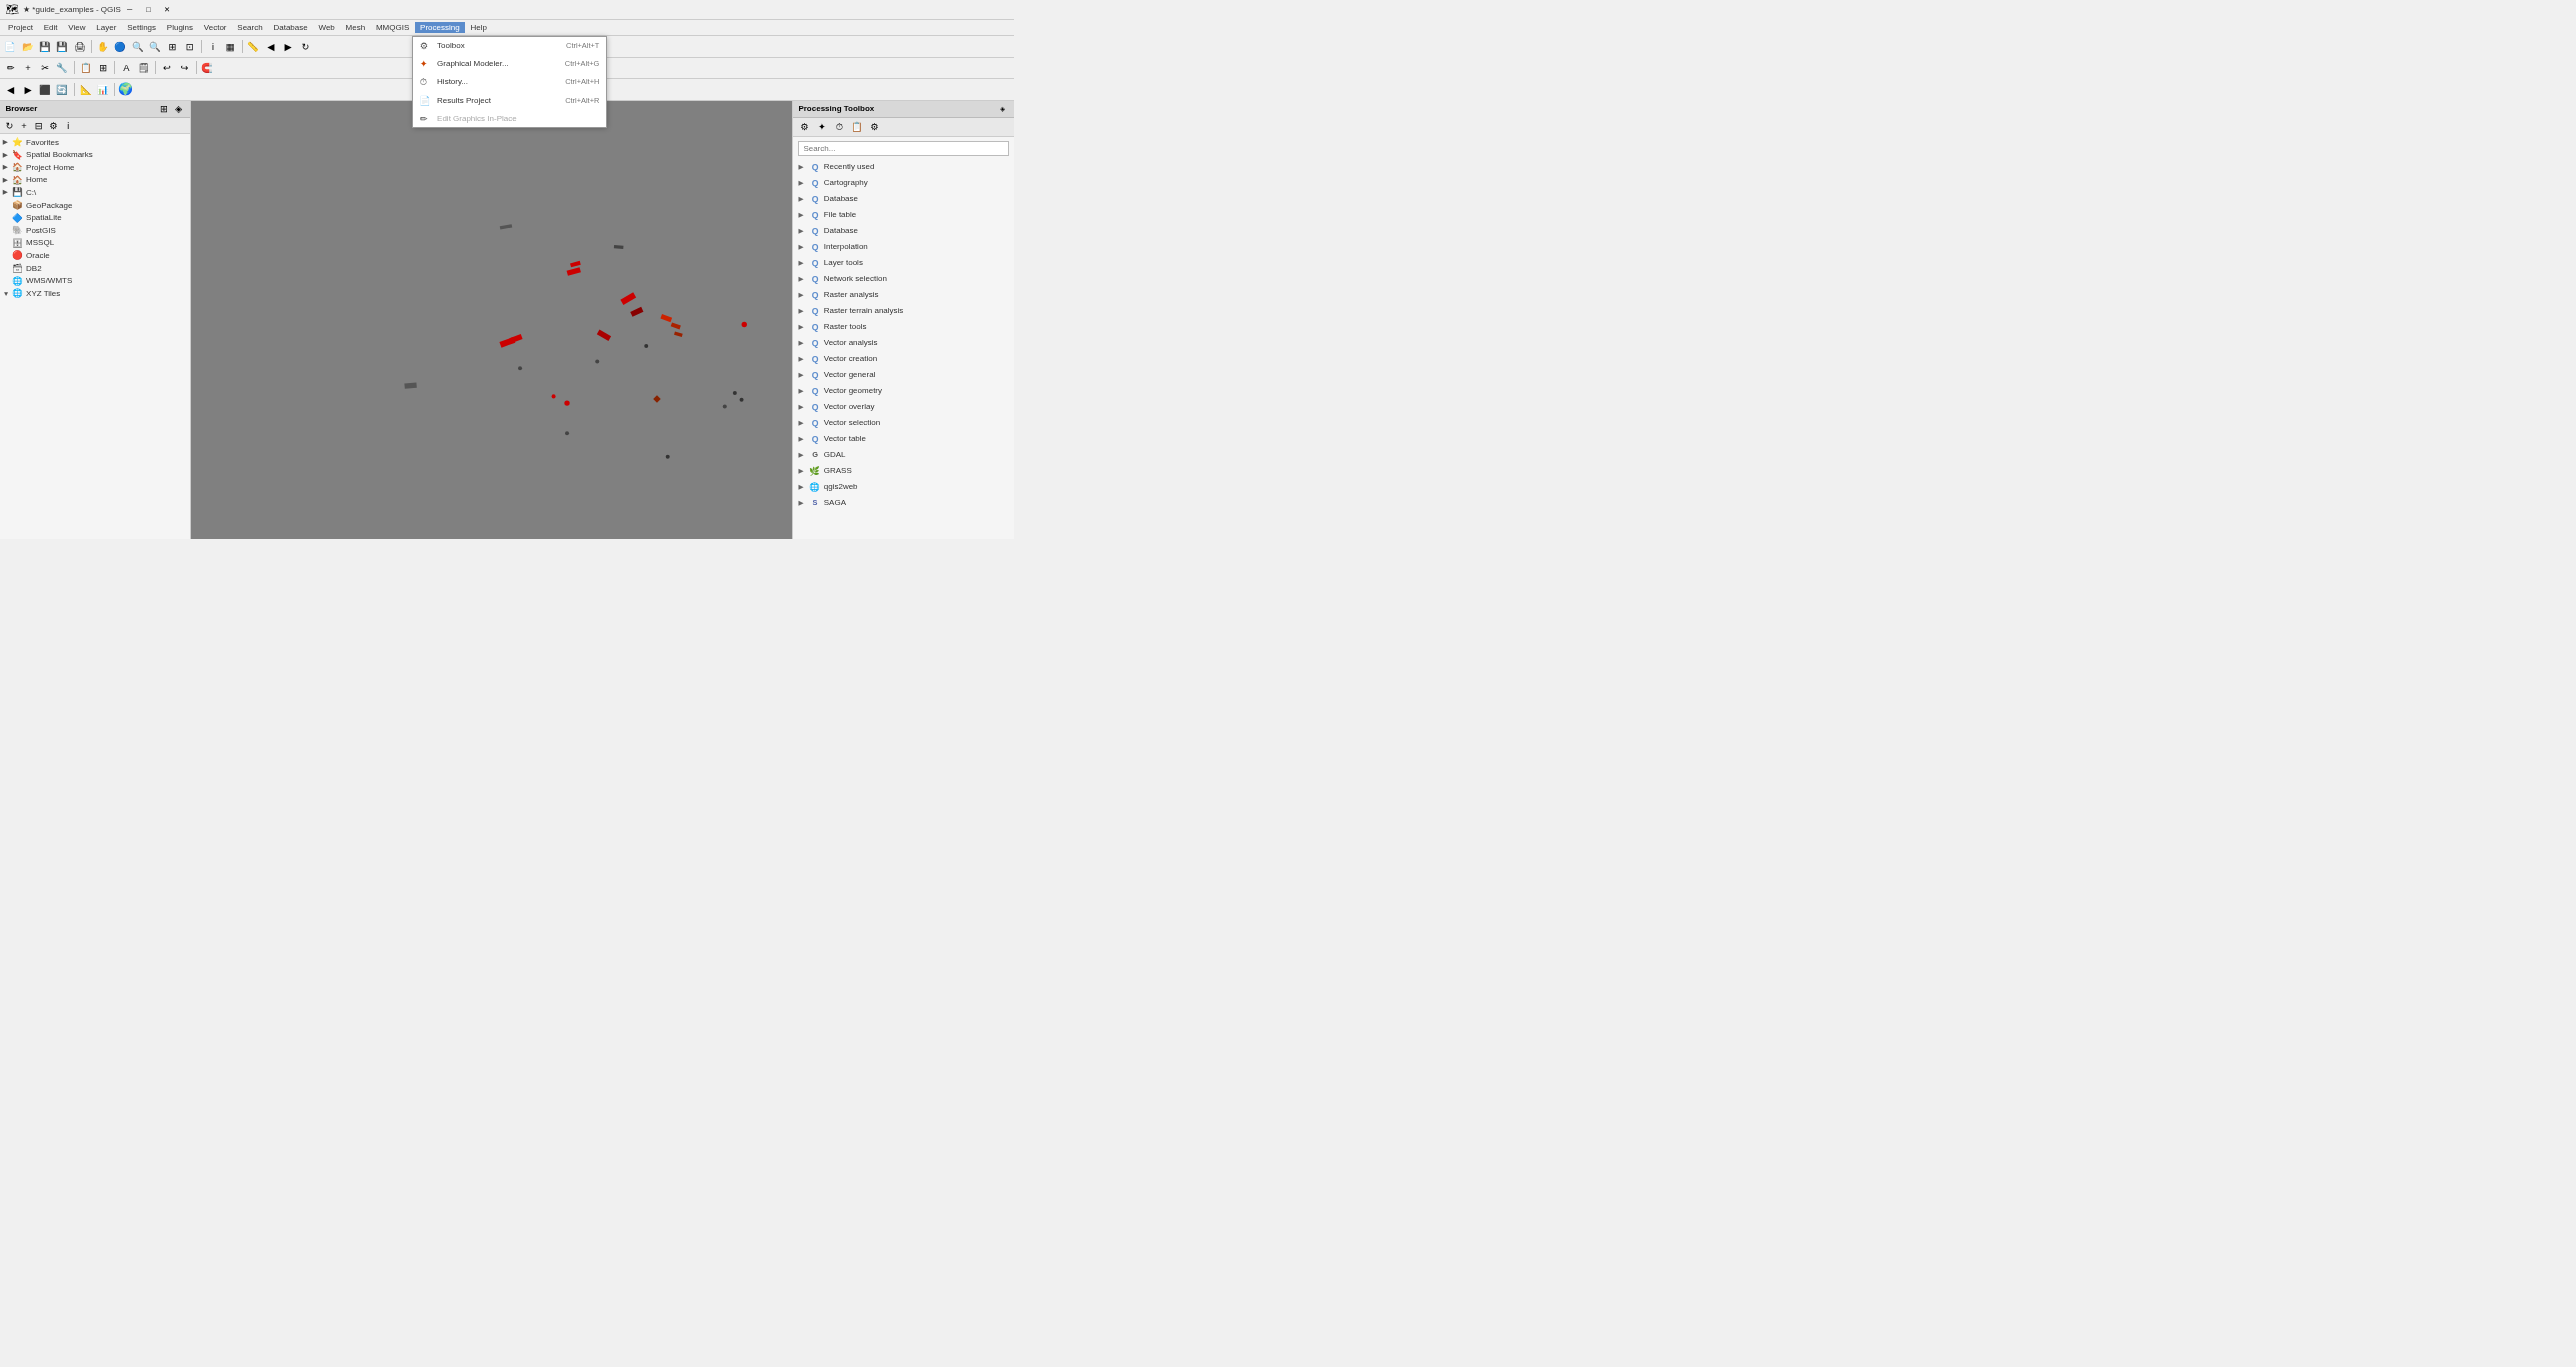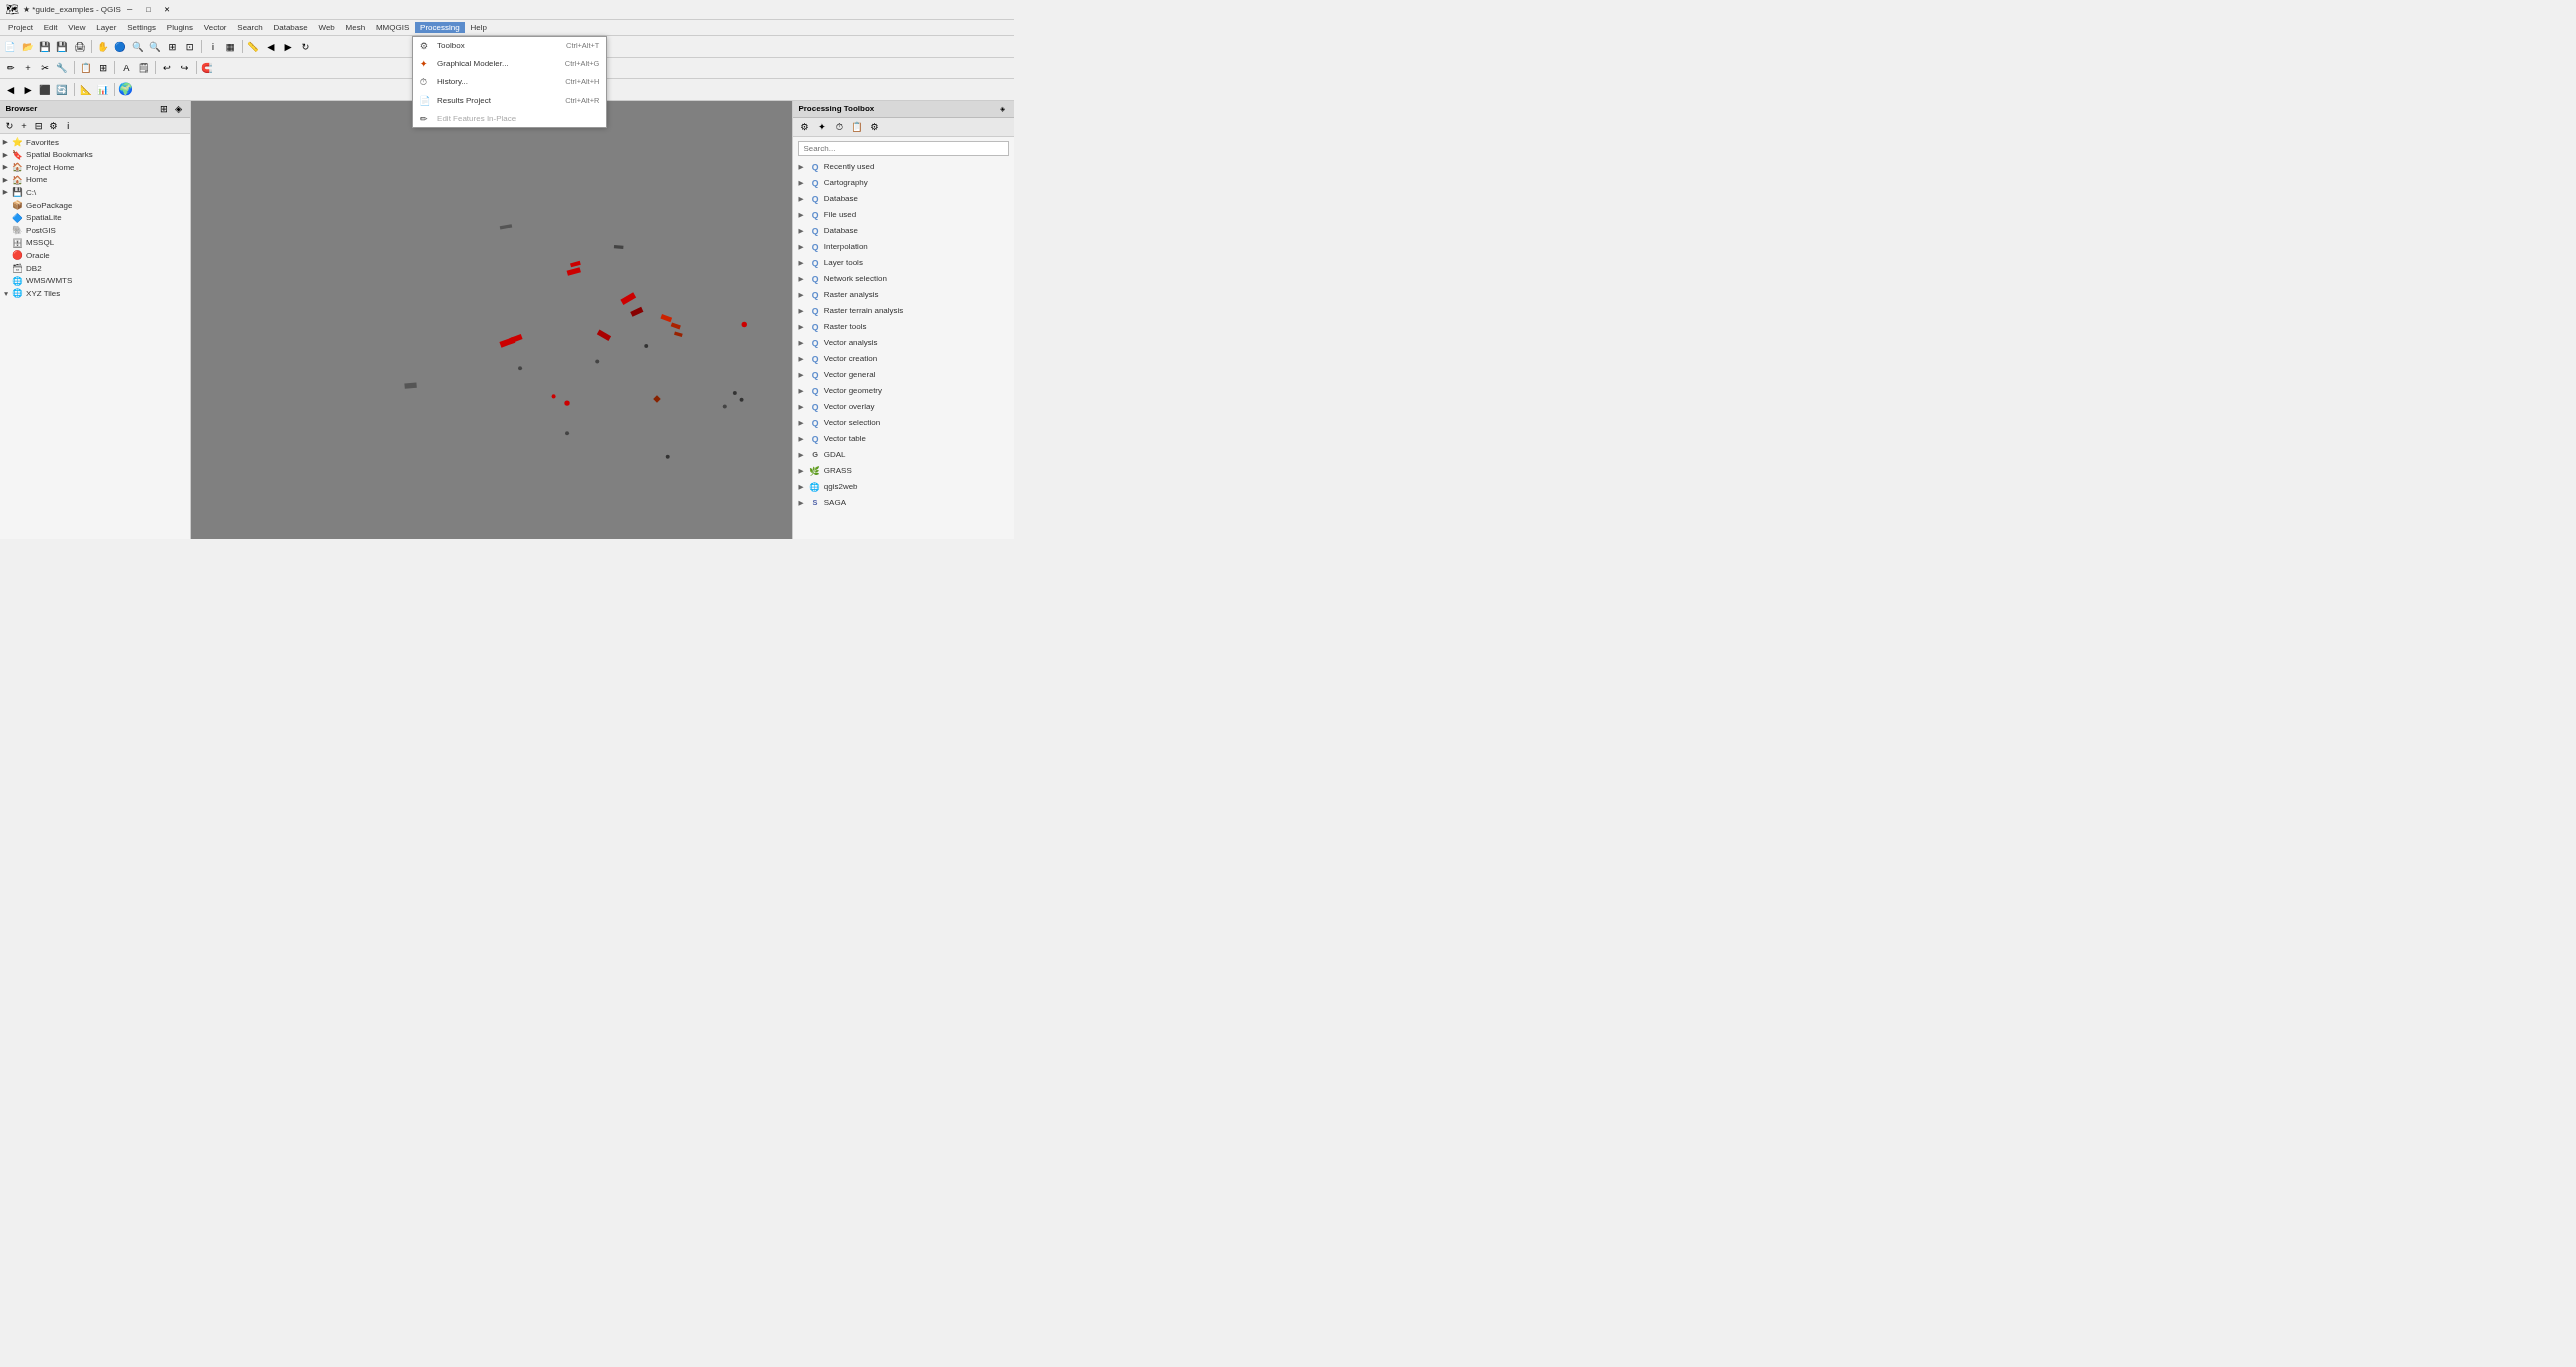--- a/index.html
+++ b/index.html
@@ -652,21 +652,21 @@
         <span>Cartography</span>
       </div>
       <div class="toolbox-item">
         <span class="arrow">▶</span>
         <span class="q-icon" style="color:#5b8ccc; font-size:8.7px; font-weight:bold;">Q</span>
         <span>Database</span>
       </div>
       <div class="toolbox-item">
         <span class="arrow">▶</span>
         <span class="q-icon" style="color:#5b8ccc; font-size:8.7px; font-weight:bold;">Q</span>
-        <span>File used</span>
+        <span>File table</span>
       </div>
       <div class="toolbox-item">
         <span class="arrow">▶</span>
         <span class="q-icon" style="color:#5b8ccc; font-size:8.7px; font-weight:bold;">Q</span>
         <span>Database</span>
       </div>
       <div class="toolbox-item">
         <span class="arrow">▶</span>
         <span class="q-icon" style="color:#5b8ccc; font-size:8.7px; font-weight:bold;">Q</span>
         <span>Interpolation</span>
@@ -771,21 +771,21 @@
     <span>History...</span>
     <span class="dropdown-shortcut">Ctrl+Alt+H</span>
   </div>
   <div class="dropdown-item">
     <span class="dropdown-icon">📄</span>
     <span>Results Project</span>
     <span class="dropdown-shortcut">Ctrl+Alt+R</span>
   </div>
   <div class="dropdown-item disabled">
     <span class="dropdown-icon">✏</span>
-    <span>Edit Features In-Place</span>
+    <span>Edit Graphics In-Place</span>
     <span class="dropdown-shortcut"></span>
   </div>
 </div>
 
 <div id="statusbar">
   <div style="display:flex; align-items:center; gap:2.7px;">
     <input type="text" style="width: 107px; padding: 1.3px 4px; font-size: 7.4px; border: 0.7px solid rgb(187, 187, 187);" placeholder="Type to locate (Ctrl+K)">
   </div>
   <div class="status-section">
     <span>Coordinate</span>

